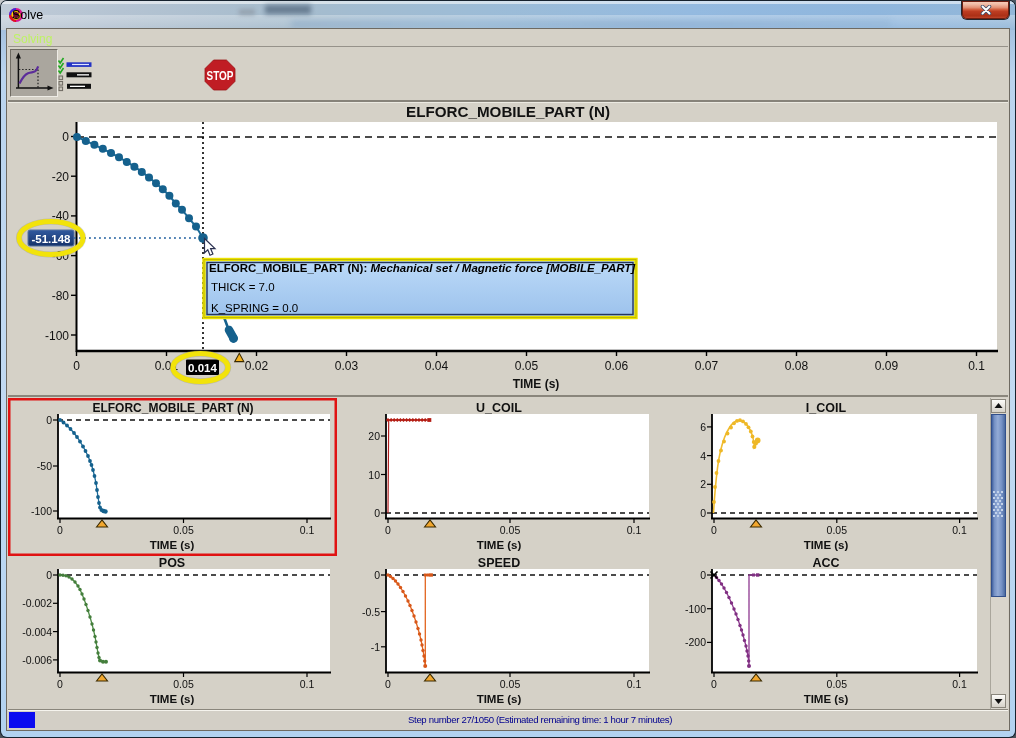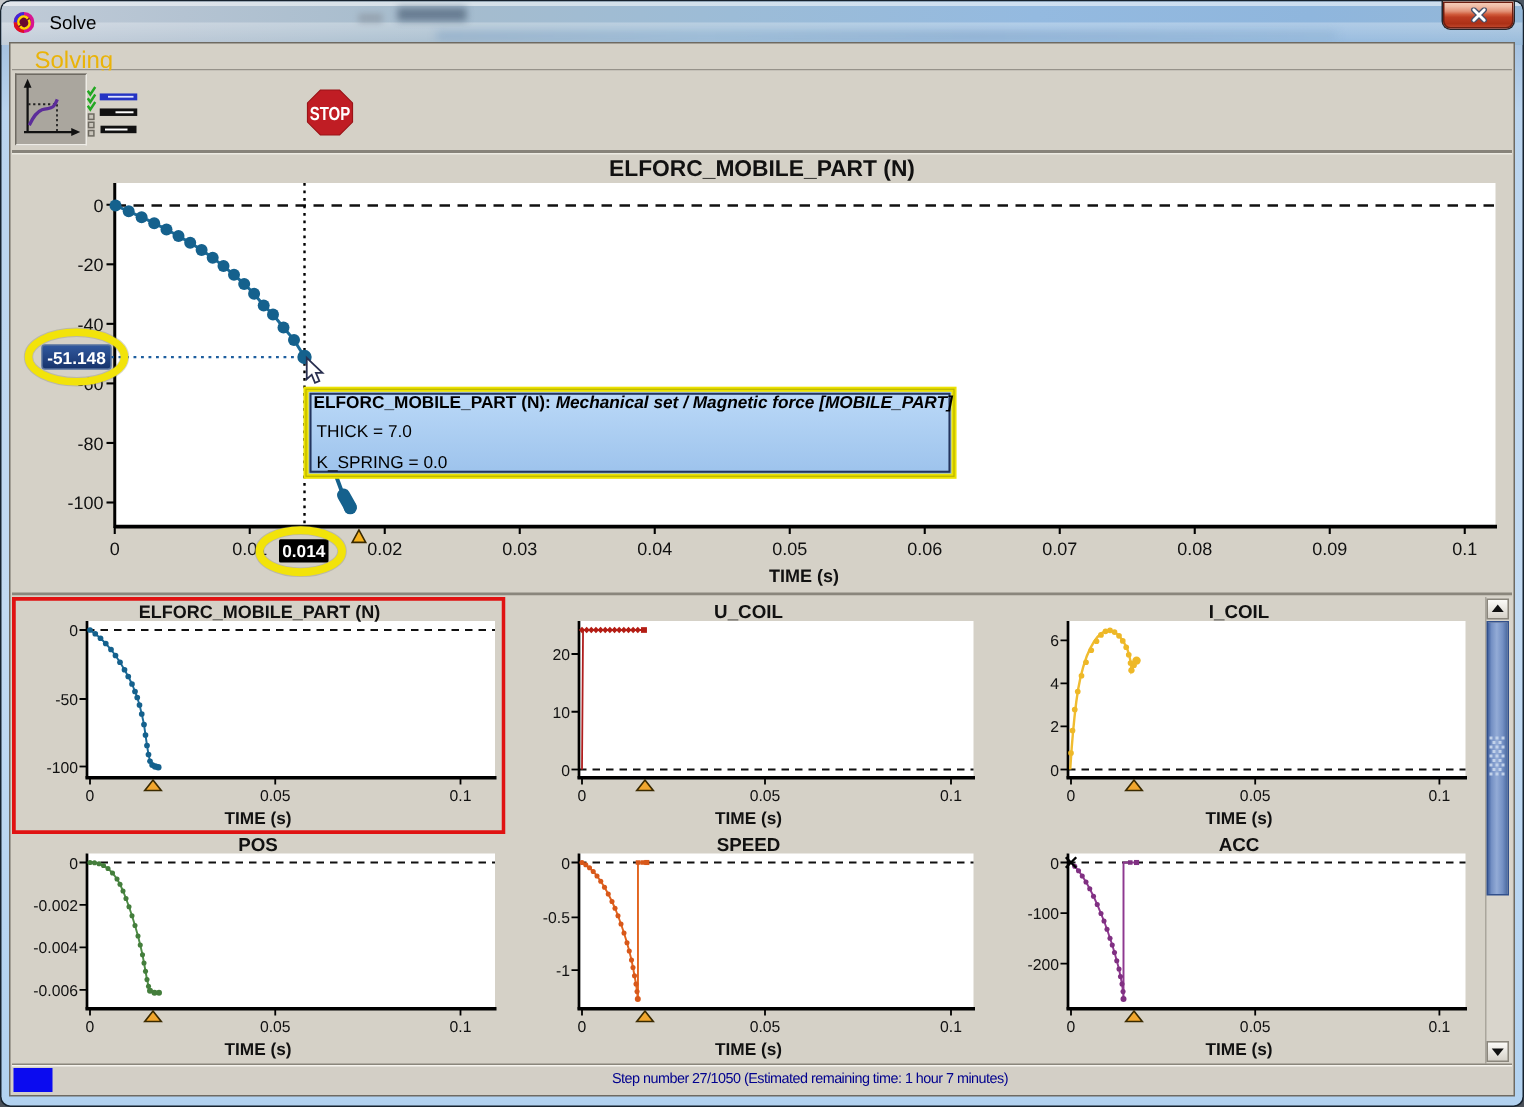--- a/index.html
+++ b/index.html
@@ -28,32 +28,32 @@
 <div class="abs" style="left:7px;top:28.6px;width:1002px;height:1.6px;background:#44484e;"></div>
 
 <svg class="abs" style="left:9px;top:8px" width="14" height="14" viewBox="0 0 14 14">
   <circle cx="7" cy="7" r="7" fill="#d81590"></circle>
   <path d="M0 7 A7 7 0 0 1 7 0 L7 2.5 A4.5 4.5 0 0 0 2.5 7 Z" fill="#4128d8"></path>
   <path d="M7 14 A7 7 0 0 1 0 7 L2.5 7 A4.5 4.5 0 0 0 7 11.5 Z" fill="#e01020"></path>
   <circle cx="7" cy="7" r="4.6" fill="#6a0a30"></circle>
   <path d="M4 8.8 A3.3 3.3 0 0 1 9.6 4.4" stroke="#ffd400" stroke-width="1.7" fill="none"></path>
   <path d="M10 5.2 A3.3 3.3 0 0 1 4.4 9.6" stroke="#ffd400" stroke-width="1.7" fill="none"></path>
 </svg>
-<div class="txt" style="left:33px;top:7.5px;font-size:12.5px;color:#000;">Solve</div>
+<div class="txt" style="left:12px;top:7.5px;font-size:12.5px;color:#000;">Solve</div>
 
 <div class="abs" style="left:962px;top:1px;width:47px;height:18px;border-radius:0 0 5px 5px;background:linear-gradient(180deg,#f7d2c0 0%,#f0bca6 18%,#e29277 36%,#d05b3b 48%,#bd3d22 58%,#ac3016 82%,#bb4228 93%,#cd5840 100%);box-shadow:inset 0 0 0 1px #6e1e10, 0 0 0 1px #26262a;"></div>
 <svg class="abs" style="left:980px;top:5px" width="12" height="10" viewBox="0 0 12 10">
   <path d="M2.5 1.5 L9.5 8.5 M9.5 1.5 L2.5 8.5" stroke="#44506a" stroke-width="3.6" stroke-linecap="round"></path>
   <path d="M2.5 1.5 L9.5 8.5 M9.5 1.5 L2.5 8.5" stroke="#ffffff" stroke-width="1.9" stroke-linecap="round"></path>
 </svg>
 
 <div class="abs" style="left:7px;top:29px;width:1002px;height:701px;background:#d5d1c7;box-shadow:0 0 0 1px #6e6a62;"></div>
 
 <div class="abs" style="left:8px;top:30px;width:1000px;height:16px;background:#d5d1c7;border-bottom:1px solid #96928a;"></div>
-<div class="txt" style="left:23px;top:32px;font-size:16px;color:#eab308;">Solving</div>
+<div class="txt" style="left:13px;top:32px;font-size:12px;color:#bef264;">Solving</div>
 
 <div class="abs" style="left:8px;top:47px;width:1000px;height:53px;background:#d5d1c7;"></div>
 <div class="abs" style="left:8px;top:100px;width:1000px;height:2px;background:#87837a;z-index:5;"></div>
 <div class="abs" style="left:8px;top:102px;width:1000px;height:1px;background:#eceae2;z-index:5;"></div>
 
 <div class="abs" style="left:10px;top:49px;width:46px;height:46px;background:#aaa69e;border-top:1px solid #6e6a62;border-left:1px solid #6e6a62;border-right:1px solid #eeece6;border-bottom:1px solid #eeece6;"></div>
 <svg class="abs" style="left:10px;top:49px" width="46" height="46" viewBox="0 0 46 46">
   <path d="M8.4 8 L8.4 39.5 M6 39 L41 39" stroke="#111" stroke-width="1.5" fill="none"></path>
   <path d="M8.4 3.5 L5.8 9.5 L11 9.5 Z" fill="#111"></path>
   <path d="M43.5 39 L37.5 36.4 L37.5 41.6 Z" fill="#111"></path>

